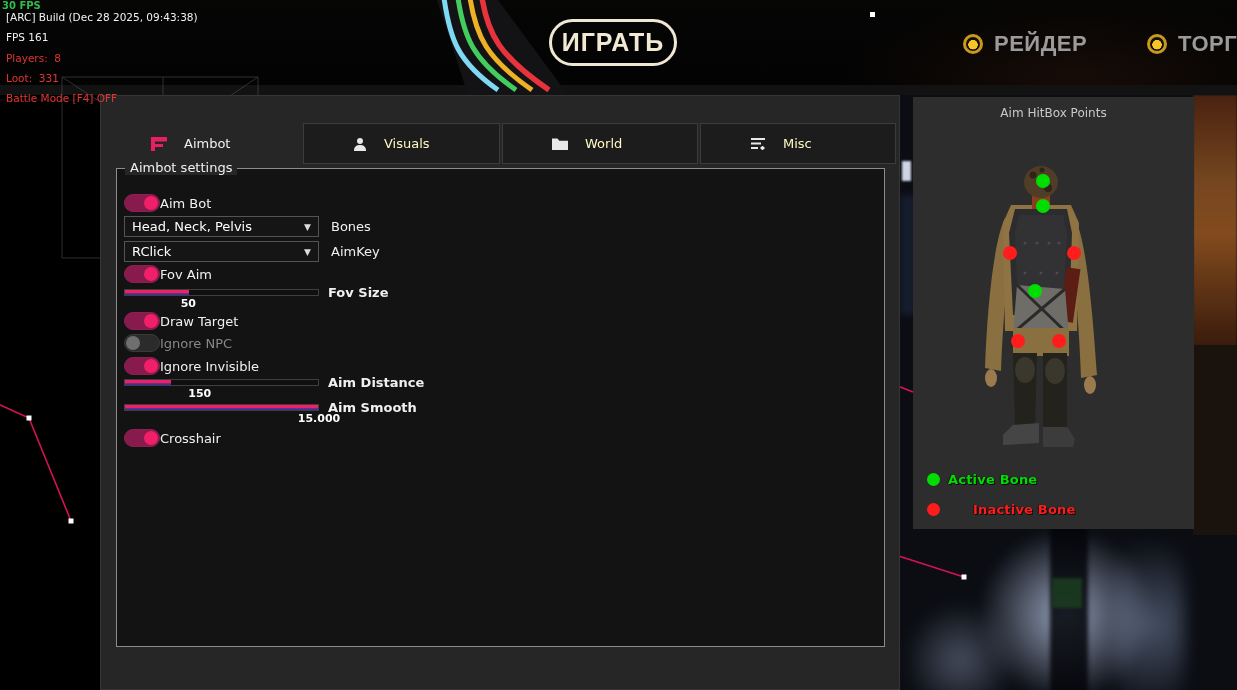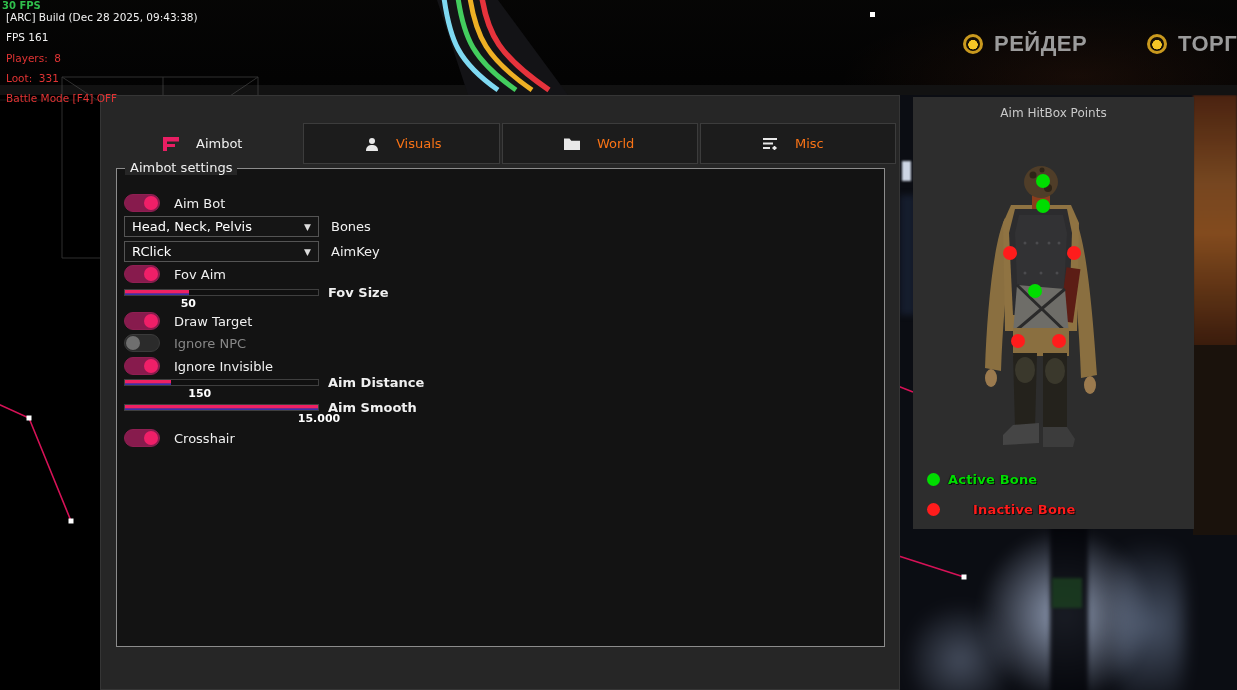--- a/index.html
+++ b/index.html
@@ -44,32 +44,32 @@
     font-family:"Liberation Sans",sans-serif;font-weight:bold;font-size:25px;letter-spacing:1px;box-sizing:border-box;}
   .menu-item{top:31px;display:flex;align-items:center;gap:11px;z-index:4;}
   .menu-item .lbl{font-family:"Liberation Sans",sans-serif;font-weight:bold;font-size:22px;color:#9b9b9b;letter-spacing:.5px;white-space:nowrap;}
   .coin{width:20px;height:20px;border-radius:50%;border:3px solid #c9991e;box-sizing:border-box;
     background:radial-gradient(circle at 50% 55%, #f5c626 0 4.5px, rgba(0,0,0,0) 5px),#140e05;}
   .white-dot{left:870px;top:12px;width:5px;height:5px;background:#fff;z-index:6;}
 
   
   .cheat-window{left:100px;top:95px;width:800px;height:595px;background:#262626;z-index:5;
     border:1px solid #353535;box-sizing:border-box;color:#efefef;font-size:13px;}
-  .tab{position:absolute;top:27px;height:41px;display:flex;align-items:center;box-sizing:border-box;padding-left:12px;}
+  .tab{position:absolute;top:27px;height:41px;display:flex;align-items:center;box-sizing:border-box;}
   .tab-box{background:#1c1c1c;border:1px solid #3c3c3c;}
   .tab .ticon{margin-left:49px;display:flex;align-items:center;}
   .tab .tlbl{margin-left:17px;font-size:13px;}
   .tab-active .tlbl{color:#f0f0f0;}
-  .tab-box .tlbl{color:#f97316;}
+  .tab-box .tlbl{color:#fef9c3;}
 
   .groupbox{position:absolute;left:15px;top:72px;width:769px;height:479px;border:1px solid #8c8c8c;
     background:#131313;box-sizing:border-box;}
   .group-legend{position:absolute;left:8px;top:-9px;background:#262626;padding:0 5px;font-size:13px;color:#f0f0f0;}
 
-  .ctl{position:absolute;left:7px;display:flex;align-items:center;gap:14px;}
+  .ctl{position:absolute;left:7px;display:flex;align-items:center;gap:0;}
   .ctl-label{font-size:13px;color:#f0f0f0;white-space:nowrap;}
   .ctl-label.dim{color:#878787;}
 
   .switch{width:36px;height:18px;border-radius:9px;background:#2b2b2b;border:1px solid #3a3a3a;
     box-sizing:border-box;position:relative;flex:0 0 auto;}
   .switch .knob{position:absolute;top:1px;left:1px;width:14px;height:14px;border-radius:50%;background:#6f6f6f;}
   .switch.on{background:#871b4d;border-color:#8f1f52;}
   .switch.on .knob{left:19px;background:#ef1f68;}
 
   .combo{width:195px;height:21px;background:#151515;border:1px solid #545454;box-sizing:border-box;
@@ -115,20 +115,21 @@
   <div class="abs menu-bar">
     <svg width="1237" height="95" style="position:absolute;left:0;top:0">
       <polygon points="437,0 498,0 568,95 468,95" fill="#131316"></polygon>
       <path d="M444,-2 C450,40 458,62 498,90" stroke="#7fd9f2" stroke-width="5" fill="none"></path>
       <path d="M458,-2 C464,38 473,60 516,90" stroke="#43cd5e" stroke-width="5" fill="none"></path>
       <path d="M470,-2 C476,36 486,58 532,90" stroke="#eeb024" stroke-width="5" fill="none"></path>
       <path d="M482,-2 C488,34 499,56 549,90" stroke="#e6333c" stroke-width="5.5" fill="none"></path>
     </svg>
   </div>
 
+  <button class="abs play-btn" style="background:transparent;cursor:pointer;">ИГРАТЬ</button>
 
   <div class="abs menu-item" style="left:963px;">
     <span class="coin"></span>
     <span class="lbl">РЕЙДЕР</span>
   </div>
   <div class="abs menu-item" style="left:1147px;">
     <span class="coin"></span>
     <span class="lbl">ТОРГО</span>
   </div>
   <div class="abs white-dot"></div>

